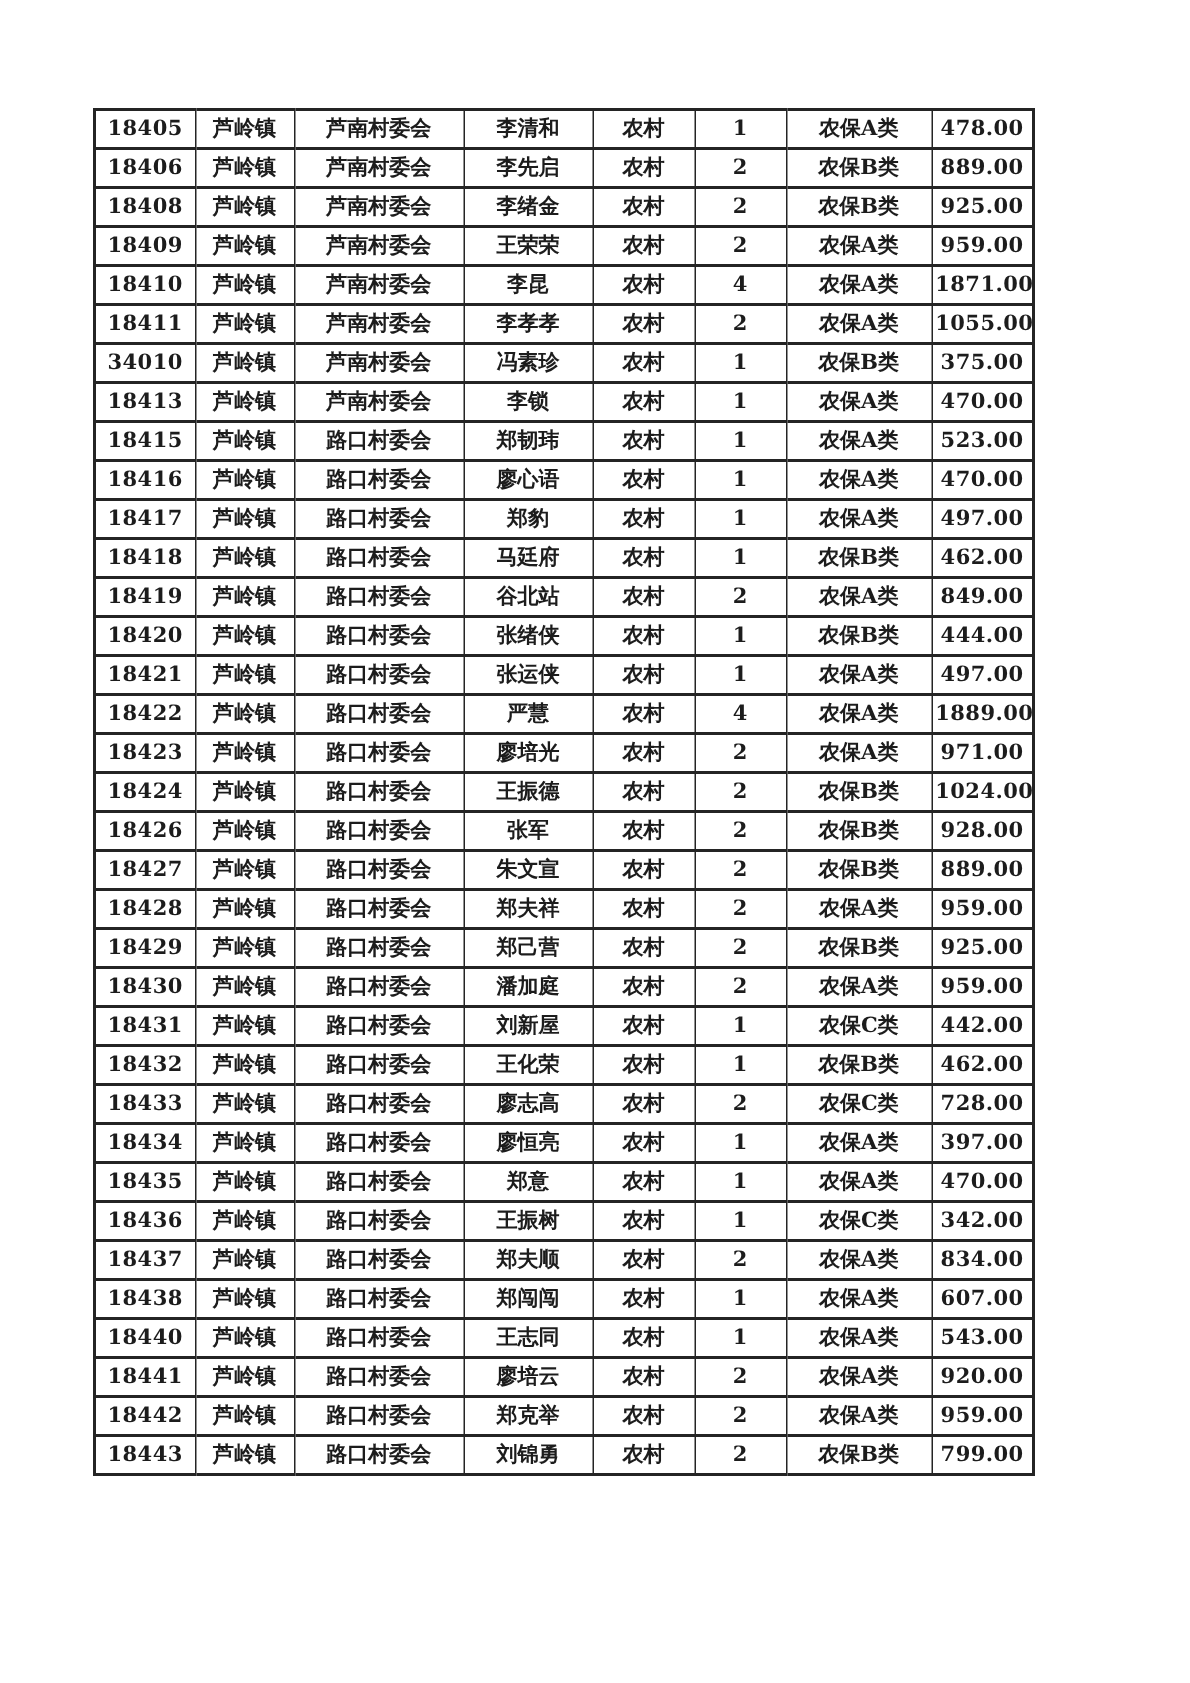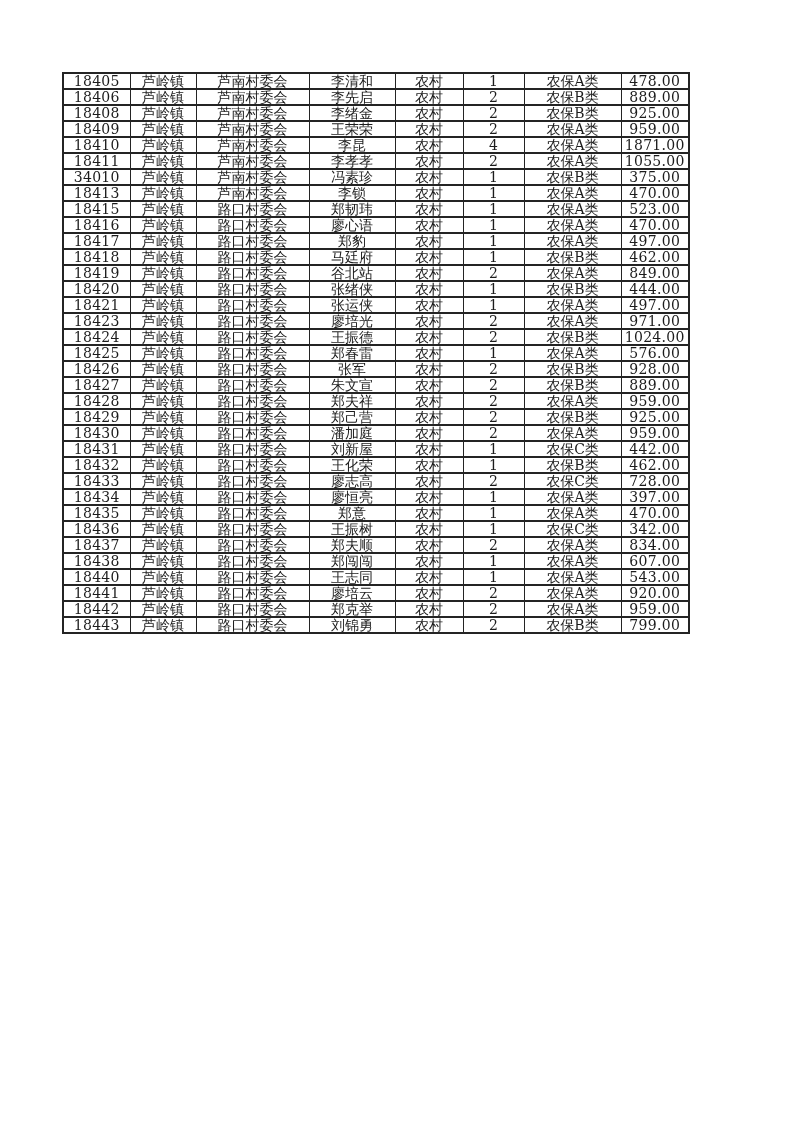--- a/index.html
+++ b/index.html
@@ -23,21 +23,22 @@
     position: absolute;
     left: 62px;
     top: 72px;
     width: 626px;
     border-collapse: collapse;
     table-layout: fixed;
     color: #1c1c1c;
     border: 2px solid #242424;
   }
   table.doc-table tr {
-    height: 16px;
+    height: 26px;
+    font-weight: bold;
   }
   table.doc-table td {
     border-left: 1px solid #242424;
     border-right: 1px solid #242424;
     border-top: 2px solid #242424;
     border-bottom: 2px solid #242424;
     padding: 0 2px;
     text-align: center;
     vertical-align: middle;
     font-size: 14px;
@@ -220,48 +221,48 @@
           <td class="cell-id">18421</td>
           <td class="cell-town">芦岭镇</td>
           <td class="cell-village">路口村委会</td>
           <td class="cell-name">张运侠</td>
           <td class="cell-type">农村</td>
           <td class="cell-count">1</td>
           <td class="cell-category">农保A类</td>
           <td class="cell-amount">497.00</td>
         </tr>
         <tr>
+          <td class="cell-id">18422</td>
+          <td class="cell-town">芦岭镇</td>
+          <td class="cell-village">路口村委会</td>
+          <td class="cell-name">严慧</td>
+          <td class="cell-type">农村</td>
+          <td class="cell-count">4</td>
+          <td class="cell-category">农保A类</td>
+          <td class="cell-amount">1889.00</td>
+        </tr>
+        <tr>
           <td class="cell-id">18423</td>
           <td class="cell-town">芦岭镇</td>
           <td class="cell-village">路口村委会</td>
           <td class="cell-name">廖培光</td>
           <td class="cell-type">农村</td>
           <td class="cell-count">2</td>
           <td class="cell-category">农保A类</td>
           <td class="cell-amount">971.00</td>
         </tr>
         <tr>
           <td class="cell-id">18424</td>
           <td class="cell-town">芦岭镇</td>
           <td class="cell-village">路口村委会</td>
           <td class="cell-name">王振德</td>
           <td class="cell-type">农村</td>
           <td class="cell-count">2</td>
           <td class="cell-category">农保B类</td>
           <td class="cell-amount">1024.00</td>
-        </tr>
-        <tr>
-          <td class="cell-id">18425</td>
-          <td class="cell-town">芦岭镇</td>
-          <td class="cell-village">路口村委会</td>
-          <td class="cell-name">郑春雷</td>
-          <td class="cell-type">农村</td>
-          <td class="cell-count">1</td>
-          <td class="cell-category">农保A类</td>
-          <td class="cell-amount">576.00</td>
         </tr>
         <tr>
           <td class="cell-id">18426</td>
           <td class="cell-town">芦岭镇</td>
           <td class="cell-village">路口村委会</td>
           <td class="cell-name">张军</td>
           <td class="cell-type">农村</td>
           <td class="cell-count">2</td>
           <td class="cell-category">农保B类</td>
           <td class="cell-amount">928.00</td>

